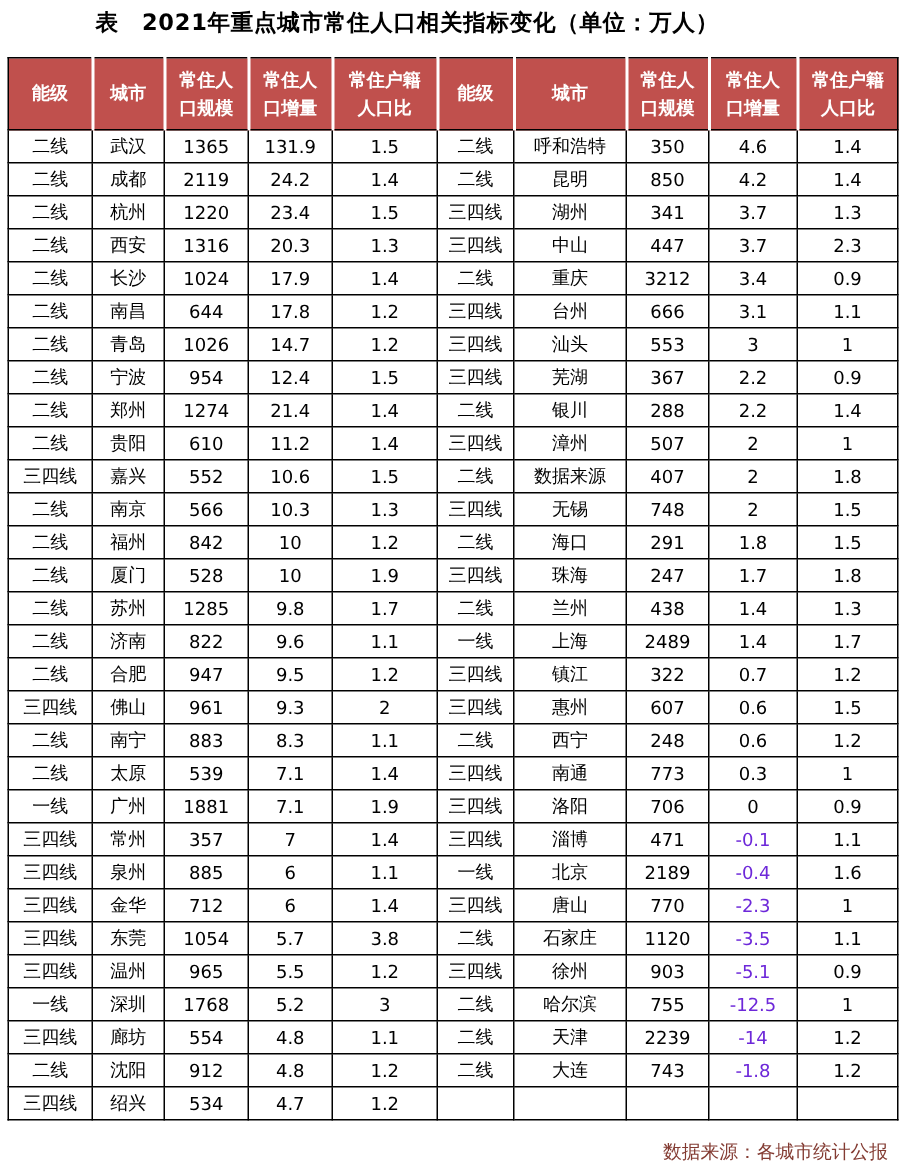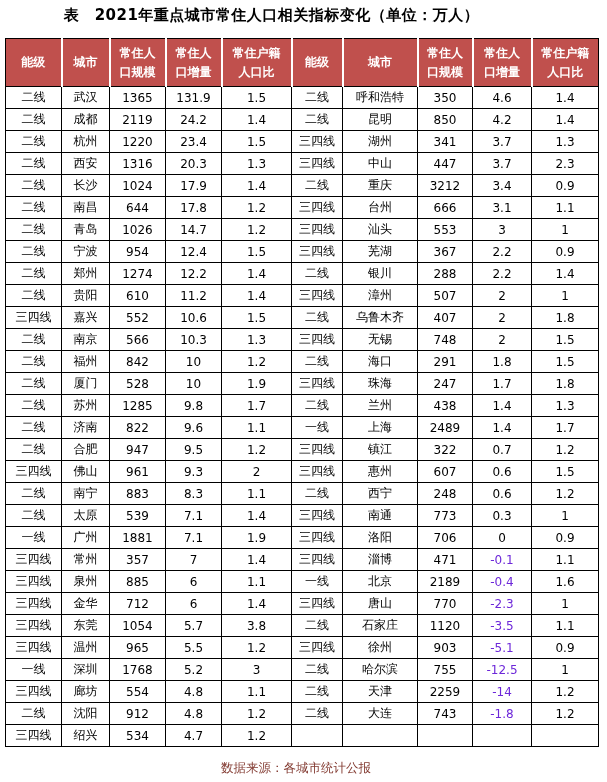--- a/index.html
+++ b/index.html
@@ -22,21 +22,21 @@
   table.data-table th + th{border-left:2px solid #ffffff;}
   table.data-table td{
     border:1px solid #000;font-size:12px;text-align:center;vertical-align:middle;
     height:21px;padding:0 1px;overflow:hidden;white-space:nowrap;
   }
   table.data-table td.neg{color:#6d28d9;}
   .footnote{
     position:absolute;top:740px;left:5px;font-size:13px;color:#000;margin-top:44px;
   }
   .source{
-    position:absolute;top:760px;left:0;width:592px;text-align:center;
+    position:absolute;top:760px;left:0;width:592px;text-align:right;
     font-size:12.5px;color:#833B32;
   }
 </style>
 </head>
 <body>
 
 <div class="title">表　2021年重点城市常住人口相关指标变化（单位：万人）</div>
 
 <table class="data-table">
   <colgroup>
@@ -165,21 +165,21 @@
         <td>三四线</td>
         <td>芜湖</td>
         <td>367</td>
         <td>2.2</td>
         <td>0.9</td>
       </tr>
       <tr>
         <td>二线</td>
         <td>郑州</td>
         <td>1274</td>
-        <td>12.2</td>
+        <td>21.4</td>
         <td>1.4</td>
         <td>二线</td>
         <td>银川</td>
         <td>288</td>
         <td>2.2</td>
         <td>1.4</td>
       </tr>
       <tr>
         <td>二线</td>
         <td>贵阳</td>
@@ -192,21 +192,21 @@
         <td>2</td>
         <td>1</td>
       </tr>
       <tr>
         <td>三四线</td>
         <td>嘉兴</td>
         <td>552</td>
         <td>10.6</td>
         <td>1.5</td>
         <td>二线</td>
-        <td>乌鲁木齐</td>
+        <td>数据来源</td>
         <td>407</td>
         <td>2</td>
         <td>1.8</td>
       </tr>
       <tr>
         <td>二线</td>
         <td>南京</td>
         <td>566</td>
         <td>10.3</td>
         <td>1.3</td>
@@ -397,21 +397,21 @@
         <td>1</td>
       </tr>
       <tr>
         <td>三四线</td>
         <td>廊坊</td>
         <td>554</td>
         <td>4.8</td>
         <td>1.1</td>
         <td>二线</td>
         <td>天津</td>
-        <td>2259</td>
+        <td>2239</td>
         <td class="neg">-14</td>
         <td>1.2</td>
       </tr>
       <tr>
         <td>二线</td>
         <td>沈阳</td>
         <td>912</td>
         <td>4.8</td>
         <td>1.2</td>
         <td>二线</td>

